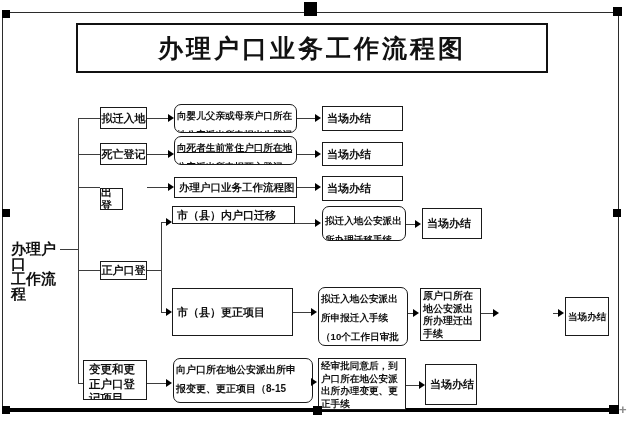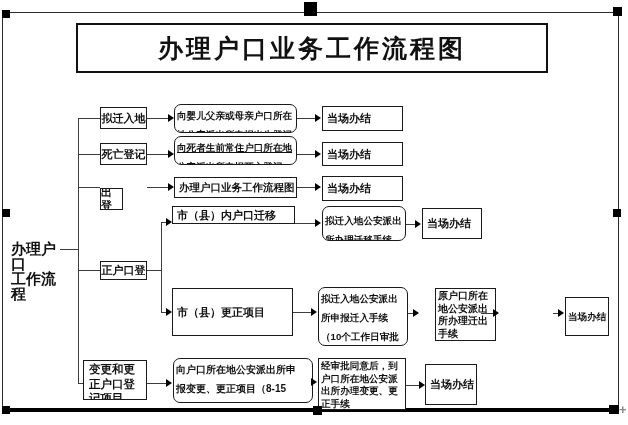--- a/index.html
+++ b/index.html
@@ -61,21 +61,21 @@
 所办理迁移手续</div>
   <div class="box vcenter f11" style="left:422px;top:208px;width:60px;height:31px;">当场办结</div>
 
   <div class="box center f11" style="left:100px;top:261px;width:47px;height:19px;">正户口登</div>
 
   <div class="box vcenter f11" style="left:172px;top:288px;width:121px;height:48px;">市（县）更正项目</div>
   <div class="box f96 lh135" style="left:318px;top:287px;width:90px;height:59px;">拟迁入地公安派出
 所申报迁入手续
 （10个工作日审批
 完结）</div>
-  <div class="box lh125" style="left:420px;top:288px;width:61px;height:53px;margin-left:15px;">原户口所在
+  <div class="box lh125" style="left:420px;top:288px;width:61px;height:53px;">原户口所在
 地公安派出
 所办理迁出
 手续</div>
   <div class="box vcenter f96" style="left:565px;top:297px;width:44px;height:39px;padding-left:2px;">当场办结</div>
 
   <div class="box lh145" style="left:83px;top:360px;width:64px;height:40px;font-size:11.5px;padding-left:5px;">变更和更
 正户口登
 记项目</div>
   <div class="box lh135" style="left:173px;top:358px;width:140px;height:45px;">向户口所在地公安派出所申
 报变更、更正项目（8-15

